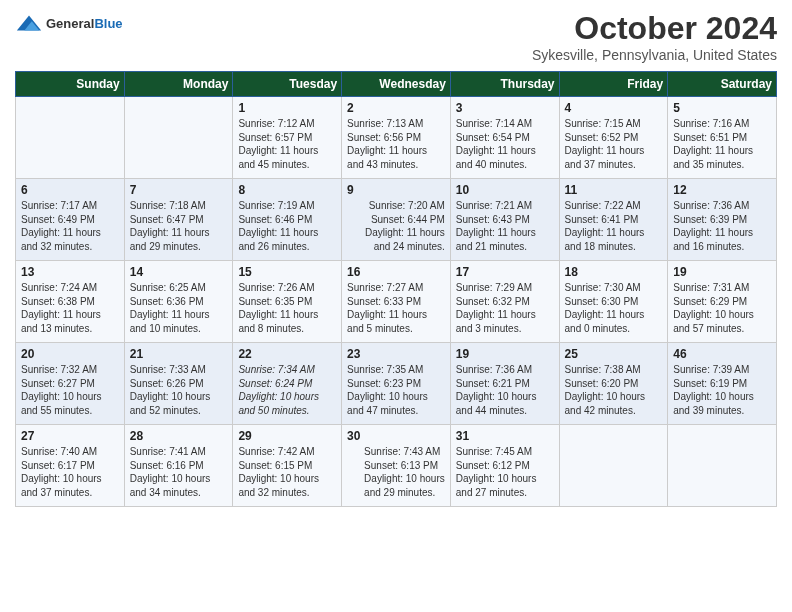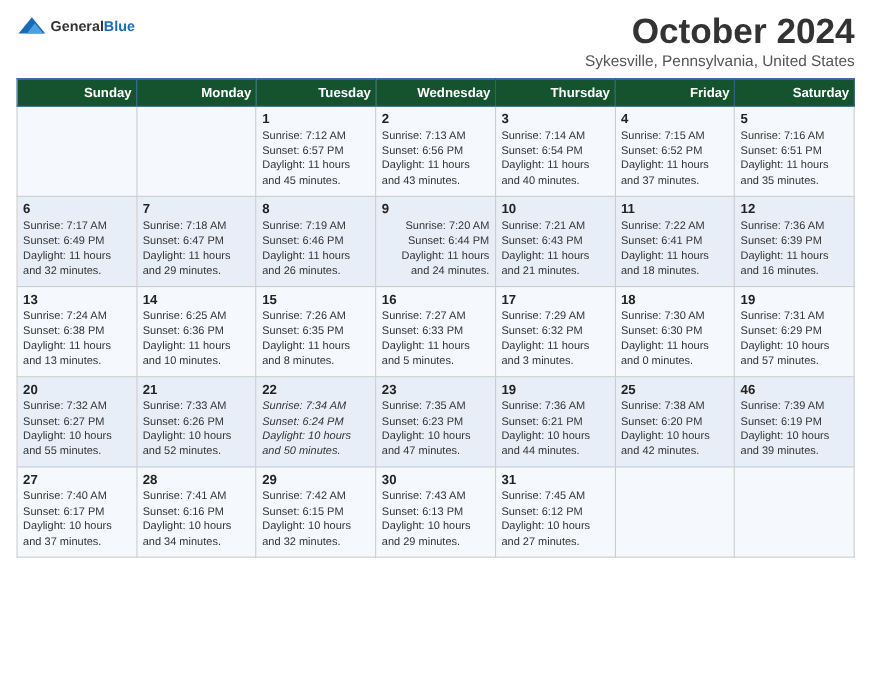--- a/index.html
+++ b/index.html
@@ -303,21 +303,21 @@
 Daylight: 10 hours and 34 minutes.</div>
         </td>
         <td>
           <div class="day-number">29</div>
           <div class="day-info" style="white-space: pre-line;">Sunrise: 7:42 AM
 Sunset: 6:15 PM
 Daylight: 10 hours and 32 minutes.</div>
         </td>
         <td>
           <div class="day-number">30</div>
-          <div class="day-info" style="white-space: pre-line;">Sunrise: 7:43 AM
+          <div class="day-info" style="white-space: pre-line; margin-left: 17px;">Sunrise: 7:43 AM
 Sunset: 6:13 PM
 Daylight: 10 hours and 29 minutes.</div>
         </td>
         <td>
           <div class="day-number">31</div>
           <div class="day-info" style="white-space: pre-line;">Sunrise: 7:45 AM
 Sunset: 6:12 PM
 Daylight: 10 hours and 27 minutes.</div>
         </td>
         <td></td>

